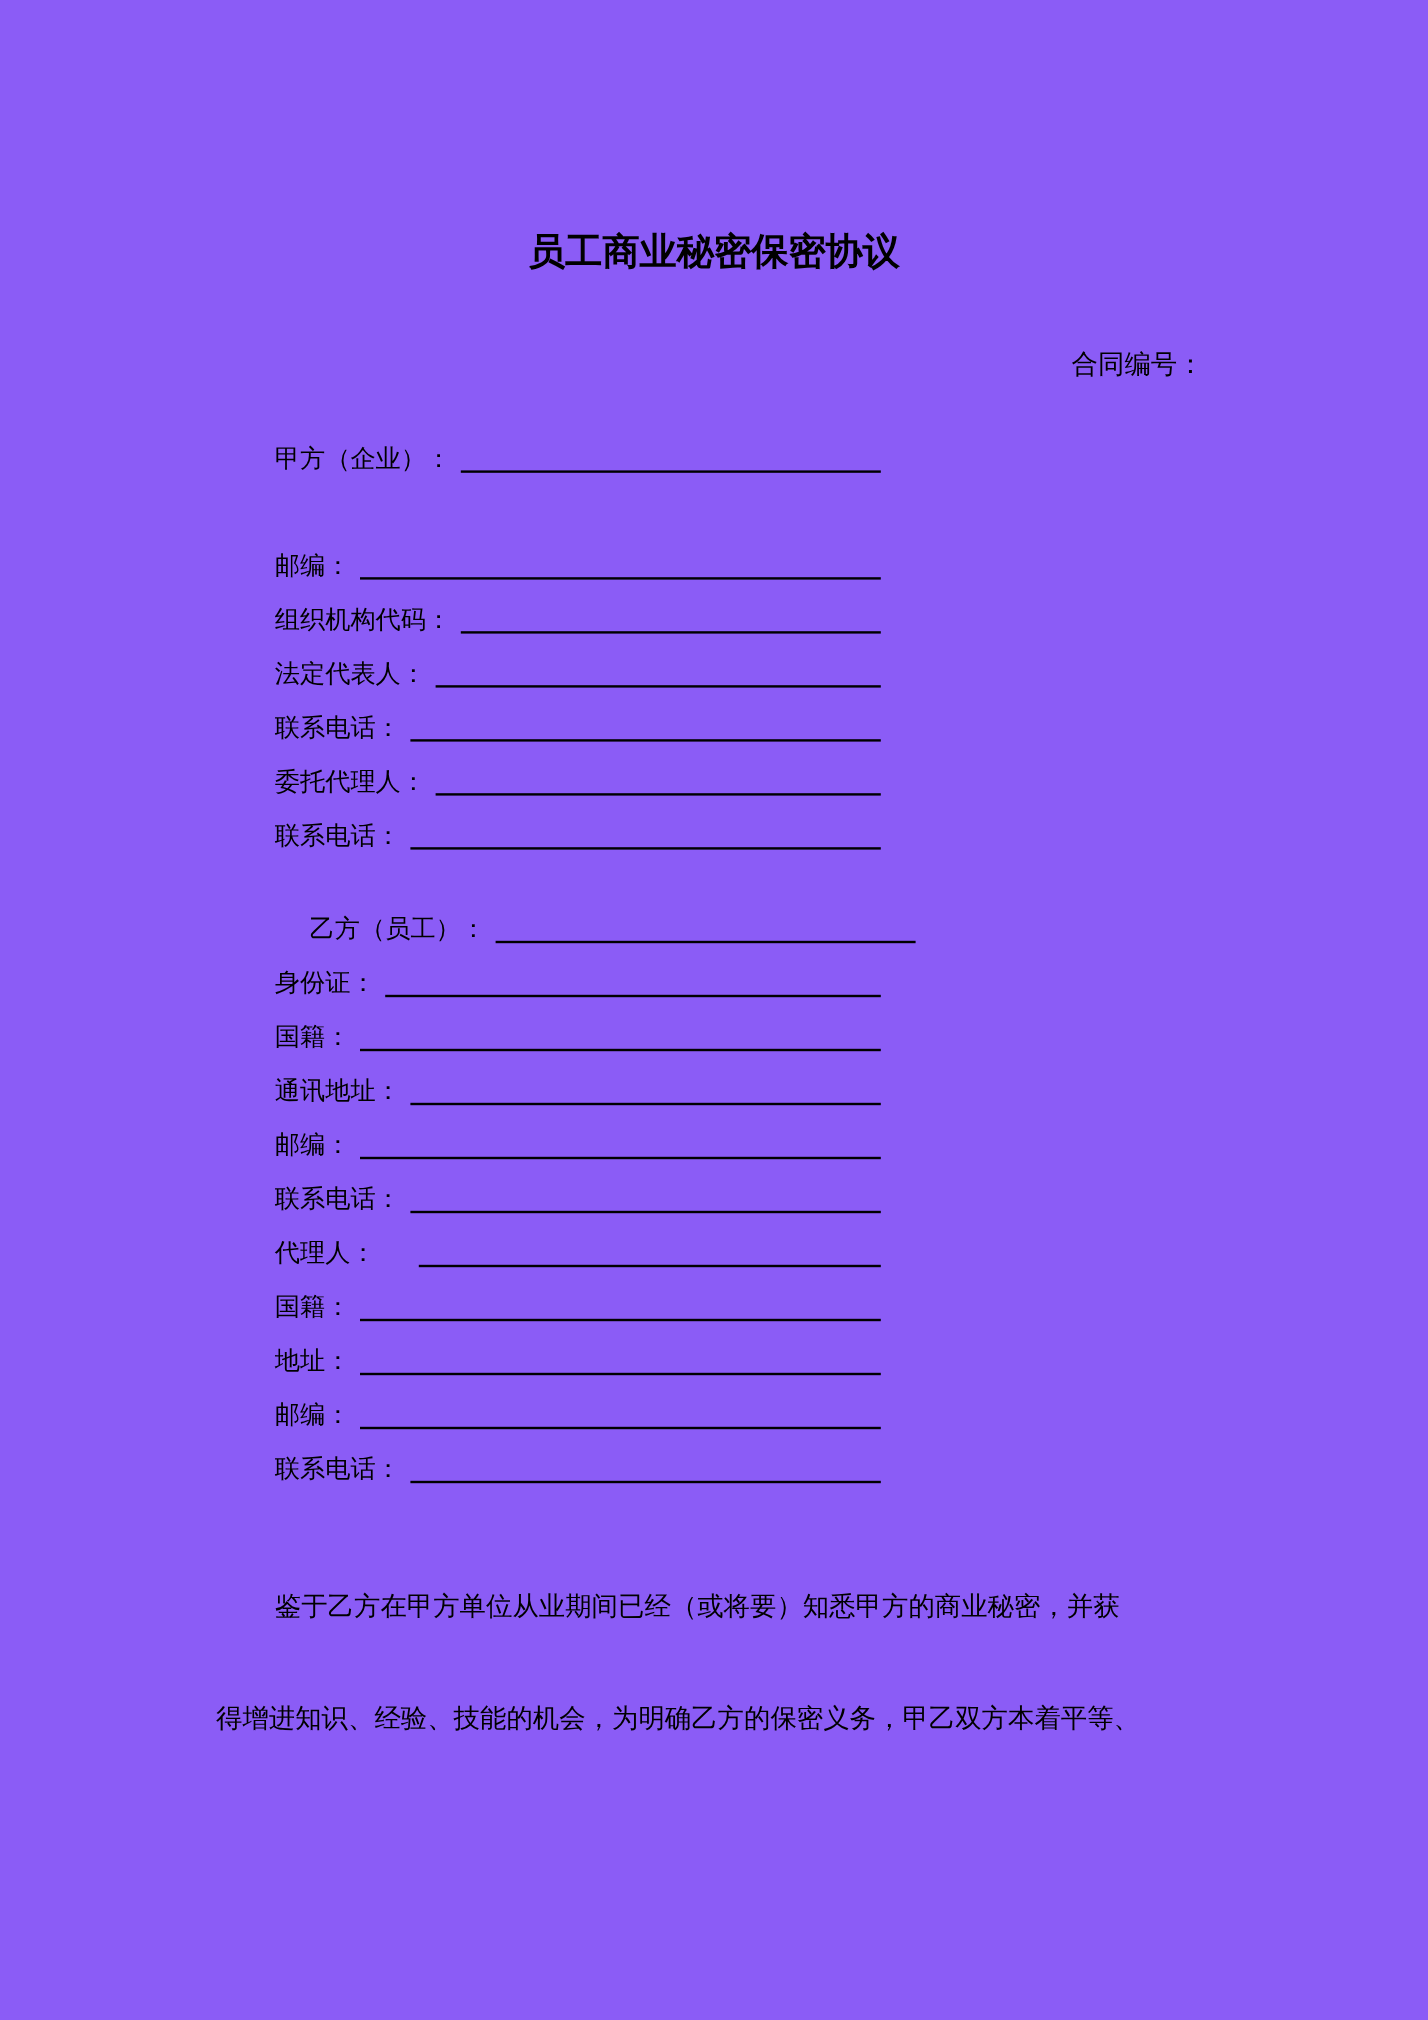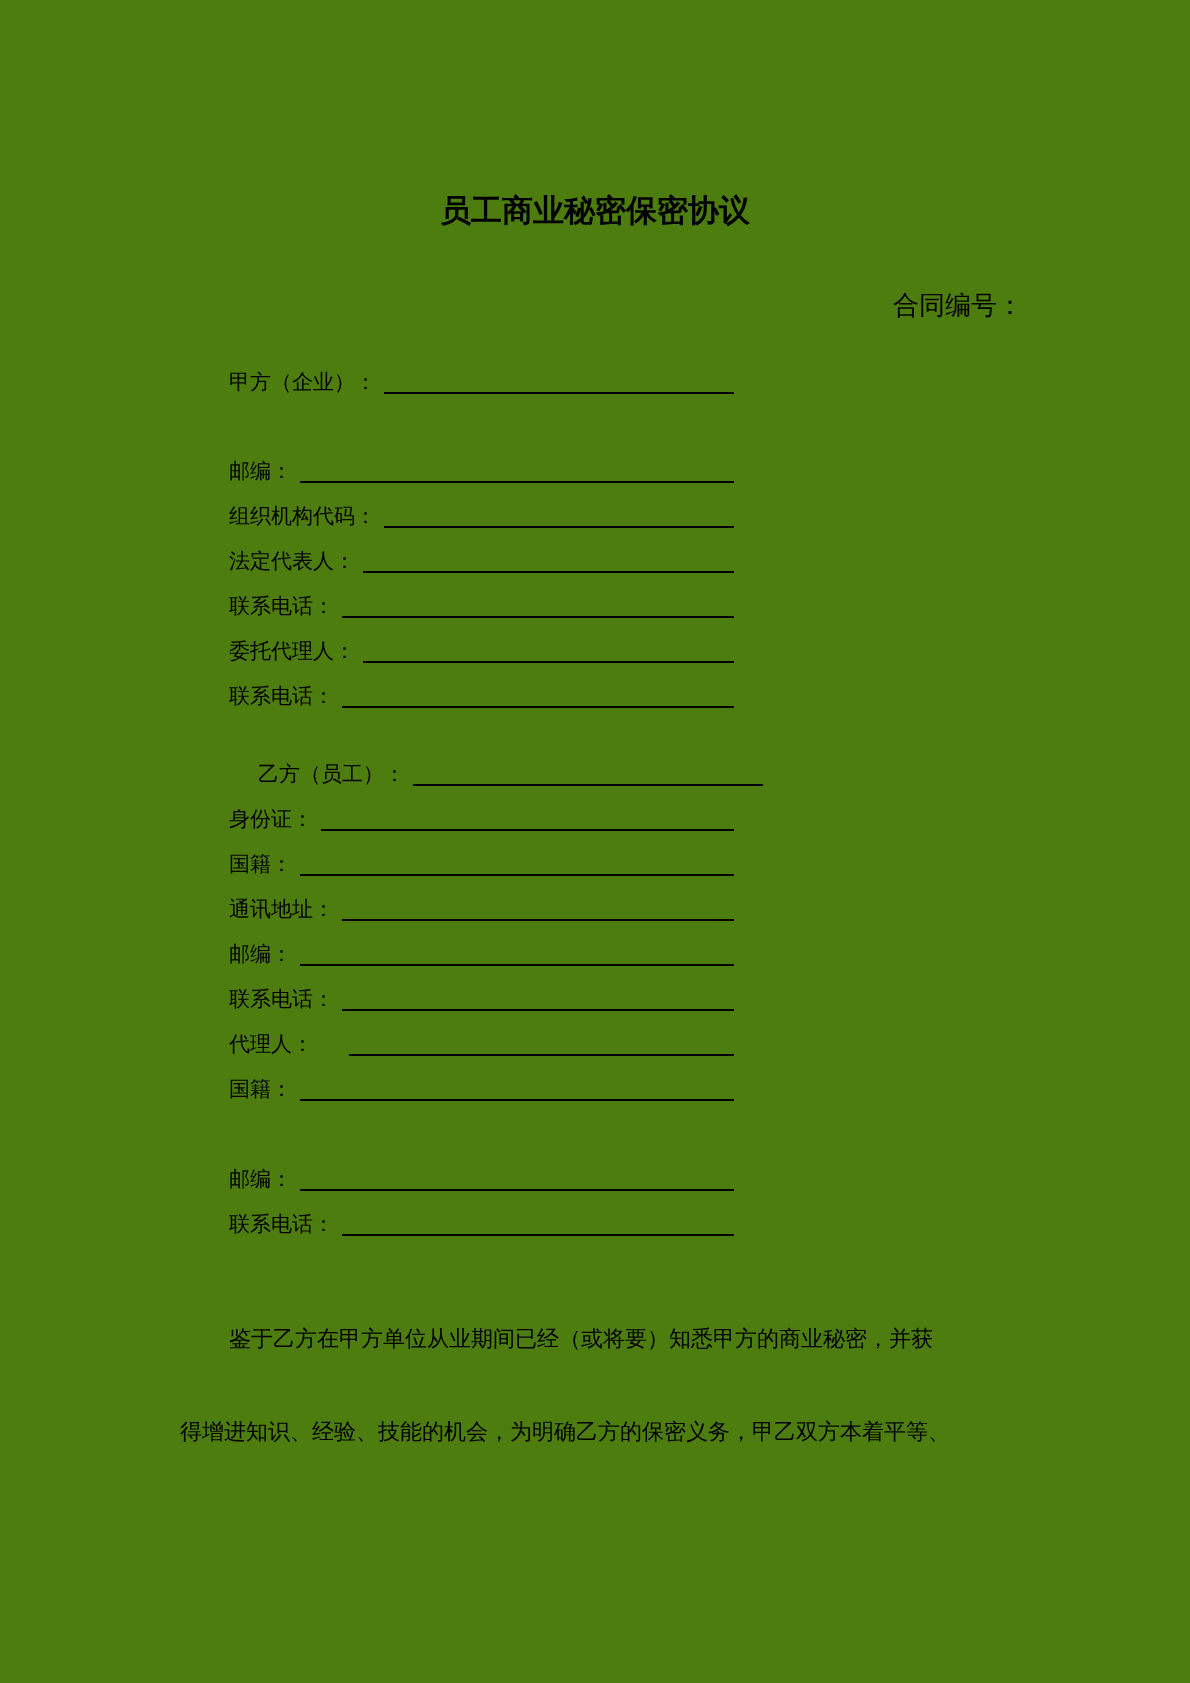--- a/index.html
+++ b/index.html
@@ -13,40 +13,40 @@
       position: relative;
       overflow: hidden;
       color: #000000;
       font-family: "DejaVu Serif", "Liberation Serif", serif;
     }
     .page {
       position: absolute;
       left: 0; top: 0;
       width: 1190px;
       height: 1683px;
-      background: #4d7c0f;
+      background: #8b5cf6;
     }
     .title {
       position: absolute;
       top: 190px;
       left: 0;
       width: 1190px;
       text-align: center;
       font-family: "DejaVu Sans", "Liberation Sans", sans-serif;
       font-weight: bold;
       font-size: 31px;
       letter-spacing: 0px;
       line-height: 40px;
     }
     .contract-no {
       position: absolute;
       top: 290px;
       left: 893px;
       font-family: "DejaVu Sans", "Liberation Sans", sans-serif;
-      font-size: 26px;
+      font-size: 22px;
       line-height: 30px;
       white-space: nowrap;
     }
     .field {
       position: absolute;
       left: 229px;
       height: 30px;
       width: 505px;
       display: flex;
       align-items: flex-end;
@@ -136,20 +136,24 @@
     <span class="blank" contenteditable="true" style=""></span>
   </div>
   <div class="field" style="top:1029px;gap:28px;">
     <span class="label">代理人：</span>
     <span class="blank" contenteditable="true" style=""></span>
   </div>
   <div class="field" style="top:1074px;">
     <span class="label">国籍：</span>
     <span class="blank" contenteditable="true" style=""></span>
   </div>
+  <div class="field" style="top:1119px;">
+    <span class="label">地址：</span>
+    <span class="blank" contenteditable="true" style=""></span>
+  </div>
   <div class="field" style="top:1164px;">
     <span class="label">邮编：</span>
     <span class="blank" contenteditable="true" style=""></span>
   </div>
   <div class="field" style="top:1209px;">
     <span class="label">联系电话：</span>
     <span class="blank" contenteditable="true" style=""></span>
   </div>
 
   <div class="para-line" style="top:1324px; left:229px;">鉴于乙方在甲方单位从业期间已经（或将要）知悉甲方的商业秘密，并获</div>

